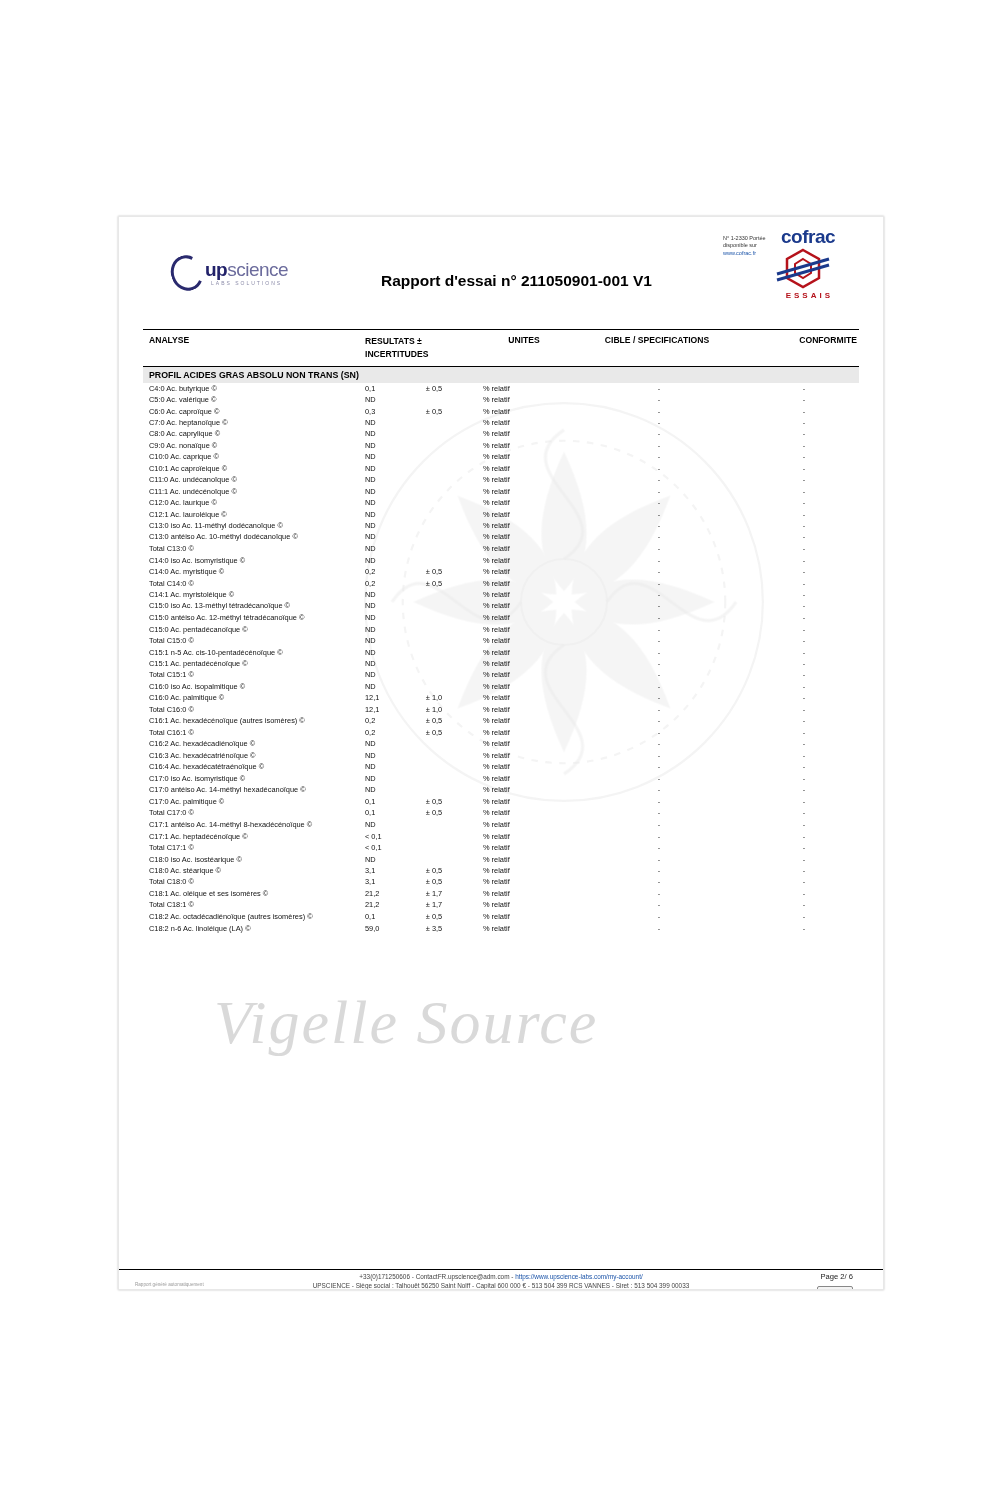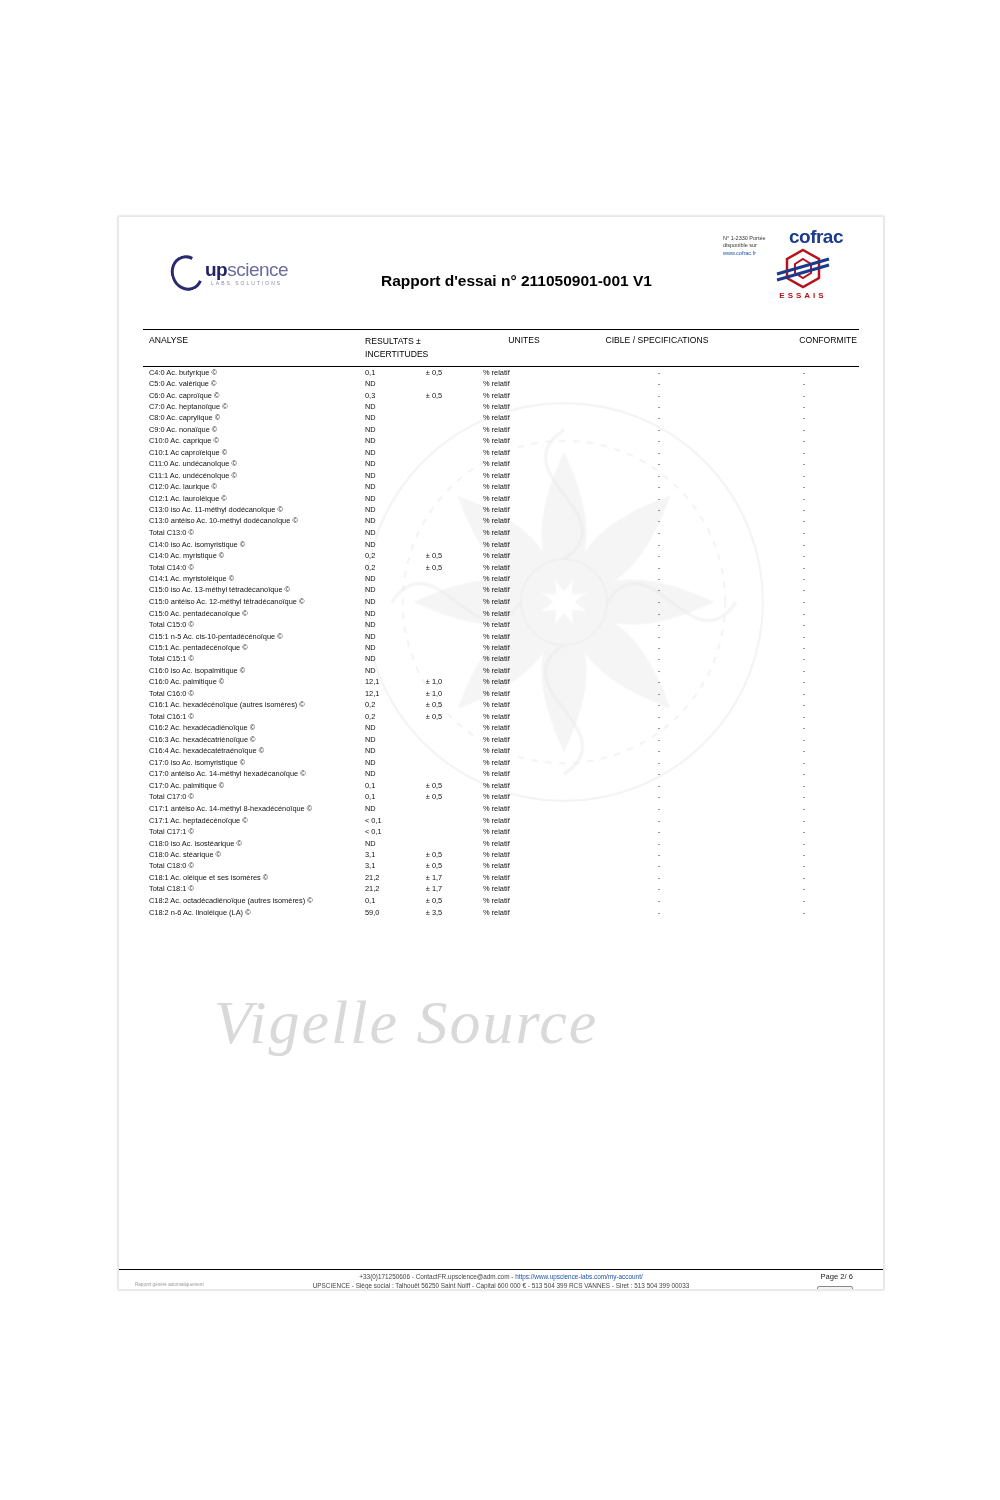--- a/index.html
+++ b/index.html
@@ -123,48 +123,48 @@
     display: inline-block;
     vertical-align: top;
     width: 70px;
   }
   .cofrac-word {
     font-size: 19px;
     font-weight: bold;
     color: #1b3a8c;
     letter-spacing: -0.5px;
     line-height: 1;
+    text-align: center;
   }
   .cofrac-mark {
     position: relative;
     width: 60px; height: 44px;
     margin-top: 1px;
   }
   .cofrac-essais {
     font-size: 8px;
     letter-spacing: 3px;
     color: #b5121b;
     font-weight: bold;
-    text-align: center;
     width: 60px;
   }
 
   
   .tbl {
     position: relative;
     margin: 0 24px;
     z-index: 8;
   }
   .thead {
     display: flex;
     border-top: 1.2px solid #000;
     border-bottom: 1.2px solid #000;
     padding: 5px 0 4px 0;
     font-size: 8.6px;
-    font-weight: normal;
+    font-weight: bold;
     color: #000;
   }
   .c-analyse { width: 216px; padding-left: 6px; }
   .c-res     { width: 116px; }
   .c-unit    { width: 86px; }
   .c-cible   { width: 180px; text-align: center; }
   .c-conf    { width: 110px; text-align: right; }
   .thead .c-res { line-height: 1.55; }
   .thead .c-unit { text-align: center; padding-bottom: 9px; }
   .thead .c-cible, .thead .c-conf { padding-bottom: 9px; }
@@ -341,20 +341,21 @@
         <div class="c-analyse">ANALYSE</div>
         <div class="c-res">
           <div>RESULTATS ±</div>
           <div>INCERTITUDES</div>
         </div>
         <div class="c-unit">UNITES</div>
         <div class="c-cible">CIBLE / SPECIFICATIONS</div>
         <div class="c-conf">CONFORMITE</div>
       </div>
 
+      <div class="band">PROFIL ACIDES GRAS ABSOLU NON TRANS (SN)</div>
 
       <div id="rows-container">
           <div class="row">
             <div class="c-analyse">C4:0 Ac. butyrique ©</div>
             <div class="c-res">
               <span class="res-val">0,1</span>
               <span class="res-unc">± 0,5</span>
             </div>
             <div class="c-unit">% relatif</div>
             <div class="c-cible">-</div>

